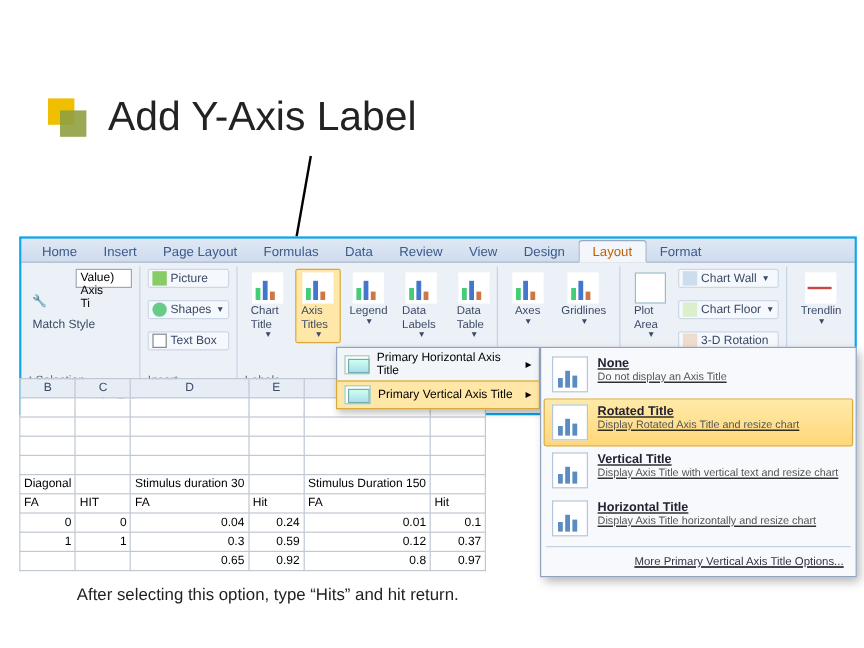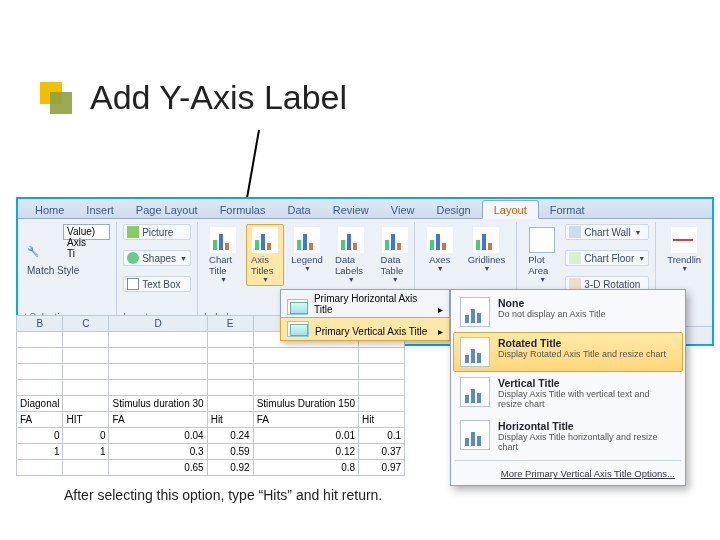--- a/index.html
+++ b/index.html
@@ -95,33 +95,33 @@
   
   .flyout {
     position:absolute;
     top:289px; left:280px;
     background:#f2f6fb; border:1px solid #8fa3bf;
     box-shadow:2px 3px 6px rgba(0,0,0,0.25);
     font-size:10px; width:170px;
     z-index:5;
   }
   .fly-item {
-    display:flex; align-items:flex-end; gap:6px;
+    display:flex; align-items:center; gap:6px;
     padding:3px 6px;
   }
   .fly-item.hover { background:#ffe7a7; border:1px solid #d9a93b; margin:-1px;}
   .fly-ico { width:22px; height:16px; background:#fff; border:1px solid #9cb; position:relative;}
   .fly-ico::after{content:""; position:absolute; left:2px; top:2px; width:16px; height:10px; border:1px solid #7aa; background:linear-gradient(#cfe,#ade);}
   .submenu {
     position:absolute;
     top:289px; left:450px;
-    width:236px;
+    width:264px;
     background:#f7f9fc; border:1px solid #8fa3bf;
     box-shadow:3px 4px 8px rgba(0,0,0,0.3);
-    z-index:6; padding:2px;
+    z-index:6; padding:2px;text-decoration:underline;
   }
   .sub-item {
     display:flex; gap:8px; padding:4px 6px;
     border:1px solid transparent; border-radius:2px;
   }
   .sub-item.sel { background:linear-gradient(#ffeaa8,#ffd77a); border-color:#d9a93b;}
   .sub-ico { width:30px; height:30px; flex:none; background:#fff; border:1px solid #b6c6da; position:relative;}
   .sub-ico .bars{position:absolute; left:4px; bottom:3px; display:flex; gap:2px; align-items:flex-end;}
   .sub-ico .bars span{ width:4px; background:#5a8cc0;}
   .sub-txt b { font-size:10.5px; color:#223; display:block;}

